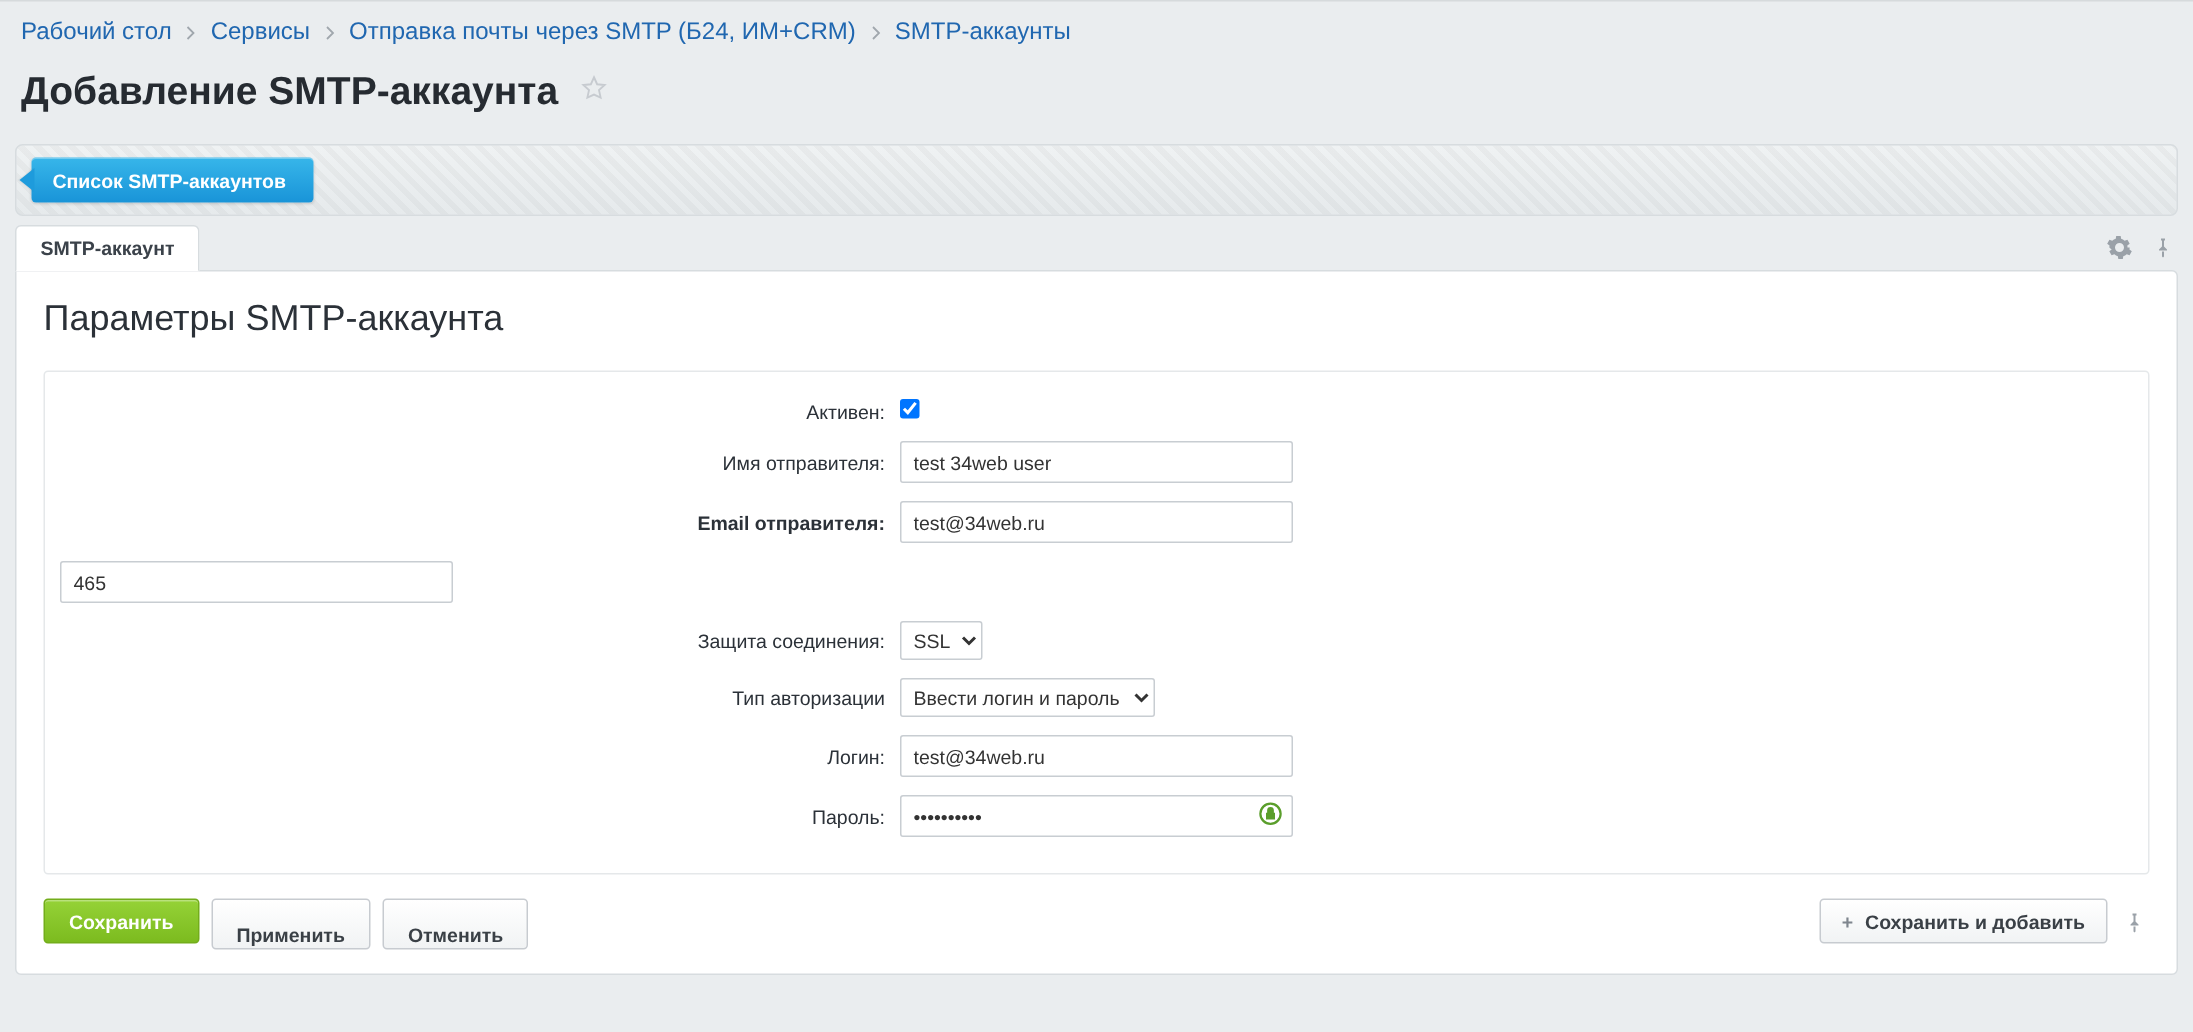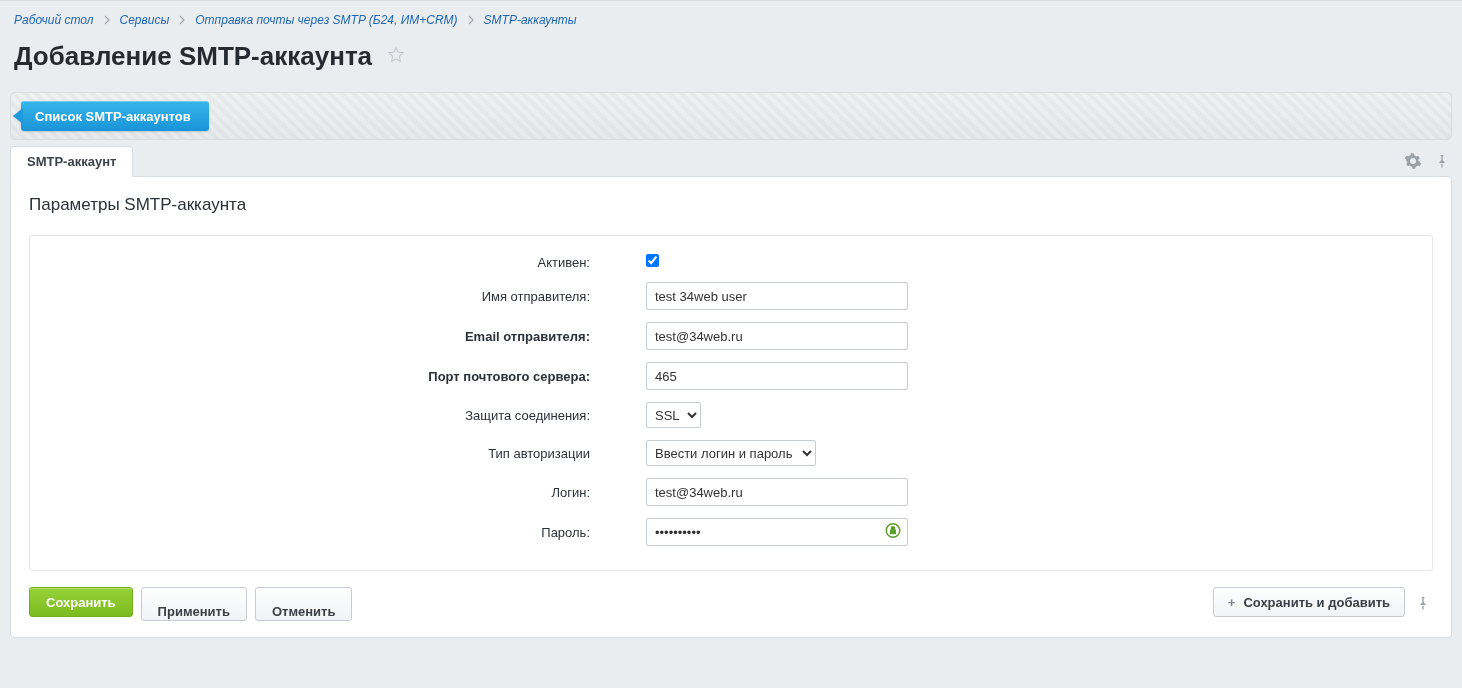--- a/index.html
+++ b/index.html
@@ -1,20 +1,20 @@
 <!DOCTYPE html>
 <html><head>
 <meta charset="utf-8">
 <style>
   *{box-sizing:border-box;margin:0;padding:0;font-family:Arial,Helvetica,sans-serif;}
   body{background:#eaedef;font-size:13px;color:#000;}
 
   
   .crumbs{display:flex;align-items:center;gap:10px;padding:12px 14px 4px;border-top:1px solid #d6dadc;}
-  .crumbs a{color:#2067b0;text-decoration:none;font-size:12px;font-style:italic;}
+  .crumbs a{color:#2067b0;text-decoration:none;font-size:16px;}
   .crumbs .sep{color:#a0a7ad;}
   .crumbs .sep svg{display:block;}
 
   
   .title-row{display:flex;align-items:center;gap:14px;padding:10px 14px 20px;}
   .title-row h1{font-size:26px;font-weight:bold;color:#262b31;}
   .star-icon{color:#c7cbd0;}
 
   
   .actions-bar{
@@ -60,25 +60,25 @@
 
   
   .panel{
     margin:0 10px 10px;
     background:#fff;
     border:1px solid #d7dcdf;
     border-radius:0 4px 4px 4px;
     position:relative;z-index:1;
     padding:18px 18px 16px;
   }
-  .panel h2{font-size:17px;font-weight:normal;color:#2b3138;margin-bottom:20px;}
+  .panel h2{font-size:24px;font-weight:normal;color:#2b3138;margin-bottom:20px;}
 
   
   .form-box{border:1px solid #e5e8ea;border-radius:3px;padding:18px 10px 24px;}
-  .fr{display:flex;align-items:center;margin-bottom:12px;gap:46px;}
+  .fr{display:flex;align-items:center;margin-bottom:12px;}
   .fr:last-child{margin-bottom:0;}
   .fl{width:560px;text-align:right;padding-right:10px;font-size:13px;color:#2b3138;}
   .fl.bold{font-weight:bold;}
   .fi{flex:0 0 auto;}
   .fi input[type="text"],.fi input[type="password"]{
     height:28px;width:262px;border:1px solid #c8cdd2;border-radius:2px;
     padding:0 8px;font-size:13px;color:#333;
   }
   .fi select{
     height:26px;border:1px solid #c8cdd2;border-radius:2px;
@@ -185,21 +185,20 @@
       <div class="fi"><input type="text" value="test 34web user" style=""></div>
     </div>
 
     <div class="fr">
       <div class="fl bold">Email отправителя:</div>
       <div class="fi"><input type="text" value="test@34web.ru" style=""></div>
     </div>
 
 
     <div class="fr">
-      <div class="fl bold">Порт почтового сервера:</div>
       <div class="fi"><input type="text" value="465" style=""></div>
     </div>
 
     <div class="fr">
       <div class="fl">Защита соединения:</div>
       <div class="fi">
         <select>
           <option>SSL</option>
         </select>
       </div>

